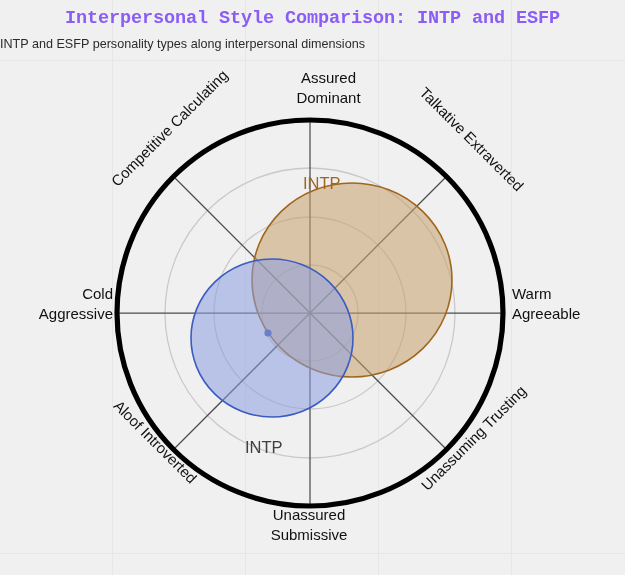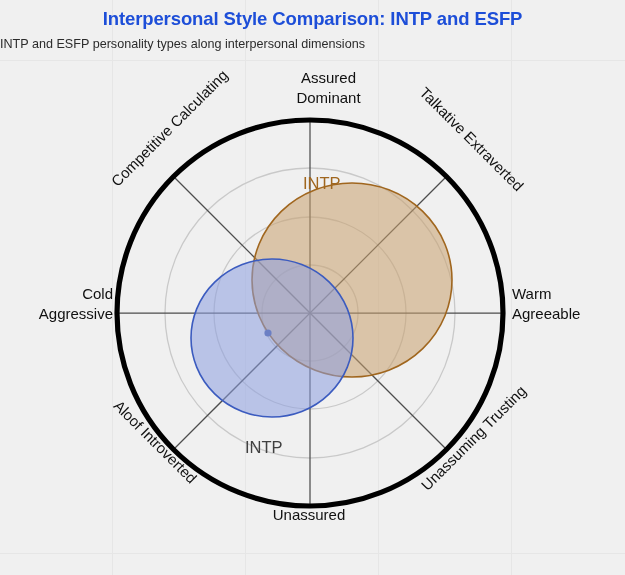--- a/index.html
+++ b/index.html
@@ -41,22 +41,23 @@
   }
 
   #title {
     position: absolute;
     left: 0;
     right: 0;
     top: 8px;
     text-align: center;
     font-size: 18.5px;
     font-weight: bold;
-    color: #1d4ed8;
+    color: #8b5cf6;
     letter-spacing: -0.1px;
+    font-family: Liberation Mono, monospace;
   }
   #subtitle {
     position: absolute;
     left: 0;
     right: 0;
     top: 37px;
     text-align: left;
     font-size: 12.6px;
     font-weight: normal;
     color: #2b2b2b;
@@ -142,20 +143,21 @@
     <circle cx="310" cy="313" r="193" fill="none" stroke="#000000" stroke-width="5.2"></circle>
   </svg>
 
   <div class="axis-label" style="left:0; right:0; top:68px;padding-left:32px;">
     <span>Assured</span>
     <span class="l2">Dominant</span>
   </div>
 
   <div class="axis-label" style="left:0; right:7px; top:505px;">
     <span>Unassured</span>
+    <span class="l2">Submissive</span>
   </div>
 
   <div class="axis-label" style="left:8px; top:284px; width:105px; text-align:right;">
     <span>Cold</span>
     <span class="l2">Aggressive</span>
   </div>
 
   <div class="axis-label" style="left:512px; top:284px; width:110px; text-align:left;">
     <span>Warm</span>
     <span class="l2">Agreeable</span>

